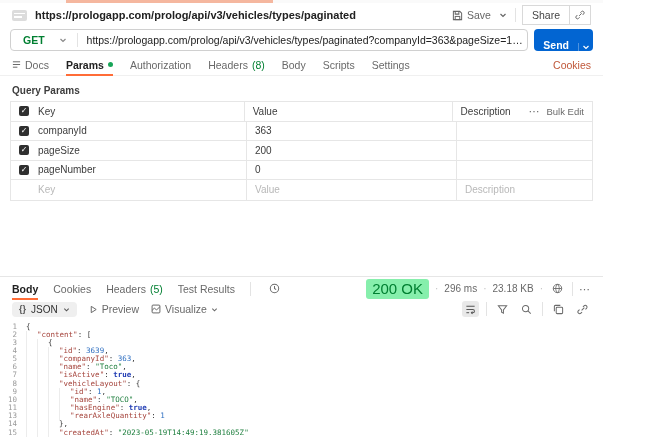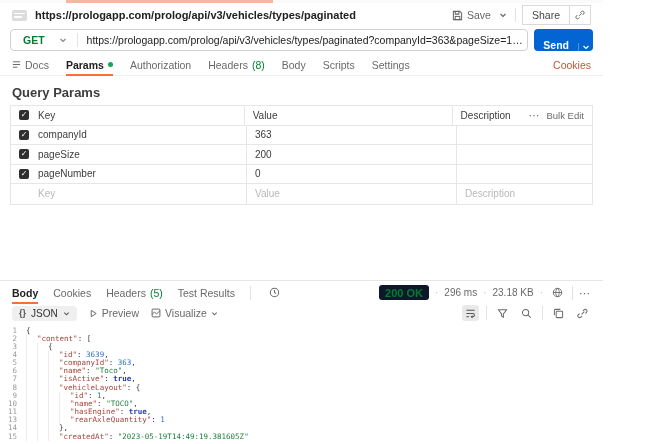--- a/index.html
+++ b/index.html
@@ -40,39 +40,39 @@
   
   .req-tabs { display:flex; align-items:center; gap:17px; padding:0 12px; height:22px; border-bottom:1px solid #f0f0f0; margin-top:2px; }
   .rtab { font-size:10.5px; color:#696969; display:flex; align-items:center; gap:4px; height:100%; cursor:pointer; position:relative; }
   .rtab.active { color:#212121; font-weight:bold; }
   .rtab.active:after { content:""; position:absolute; left:0; right:0; bottom:-1px; height:2px; background:#ff6c37; }
   .dot { width:5px; height:5px; border-radius:50%; background:#18a558; display:inline-block; }
   .count-green { color:#007f31; }
   .cookies-link { margin-left:auto; font-size:10.5px; color:#c0583a; cursor:pointer; }
 
   
-  .section-label { font-size:13px; font-weight:bold; color:#3d3d3d; margin:9px 0 5px 12px; }
+  .section-label { font-size:10px; font-weight:bold; color:#3d3d3d; margin:9px 0 5px 12px; }
   .qp-table { margin:0 10px; border:1px solid #e6e6e6; font-size:10px; color:#3c3c3c; }
   .trow { display:flex; align-items:stretch; border-bottom:1px solid #e6e6e6; height:19.5px; }
   .trow:last-child { border-bottom:none; }
   .tcell { display:flex; align-items:center; padding:0 8px; }
   .c-key { width:235px; gap:9px; }
   .c-val { width:210px; border-left:1px solid #e6e6e6; }
   .c-desc { flex:1; border-left:1px solid #e6e6e6; }
   .c-act { width:74px; justify-content:flex-end; gap:6px; color:#6b6b6b; font-size:9.5px; }
   .cb { width:10px; height:10px; border-radius:2px; background:#2f2f2f; color:#fff; font-size:8px; line-height:10px; text-align:center; flex:none; cursor:pointer; }
   .cb-space { width:10px; flex:none; }
   .ph { color:#b8b8b8; }
   .more-dots { letter-spacing:1px; font-size:11px; line-height:8px; cursor:pointer; }
 
   
   .resp { margin-top:75px; border-top:1px solid #e6e6e6; }
   .resp-tabs { display:flex; align-items:center; gap:15px; padding:0 12px; height:20px; margin-top:2px; }
   .resp-meta { margin-left:auto; display:flex; align-items:center; gap:6px; color:#696969; font-size:10px; }
-  .status-badge { background:#0f172a; color:#007f31; font-size:11px; font-weight:bold; padding:1.5px 6px; border-radius:3px; }
+  .status-badge { background:#86efac; color:#007f31; font-size:15px; font-weight:normal; padding:1.5px 6px; border-radius:3px; }
   .middot { color:#c2c2c2; }
   .resp-toolbar { display:flex; align-items:center; gap:12px; padding:0 12px; height:21px; }
   .json-chip { display:flex; align-items:center; gap:5px; background:#efefef; border-radius:4px; padding:2px 7px; font-size:10px; color:#303030; cursor:pointer; }
   .braces { font-weight:bold; font-size:9px; color:#555; }
   .tool-item { display:flex; align-items:center; gap:4px; font-size:10.5px; color:#696969; cursor:pointer; }
   .tool-icons { margin-left:auto; display:flex; align-items:center; gap:7px; color:#6b6b6b; }
   .tool-icon-btn { display:flex; align-items:center; justify-content:center; width:17px; height:16px; border-radius:3px; cursor:pointer; }
   .tool-icon-btn.active { background:#e9e9e9; }
 
   

